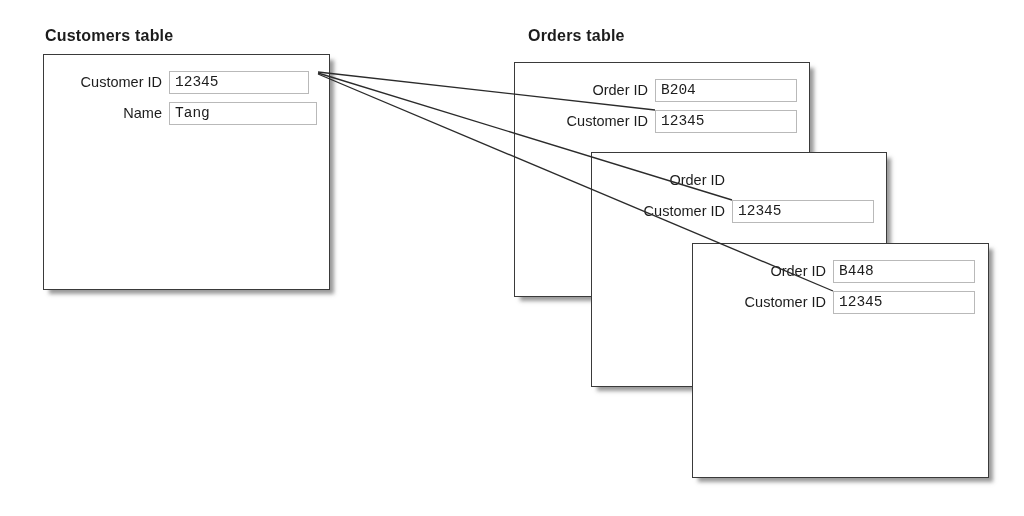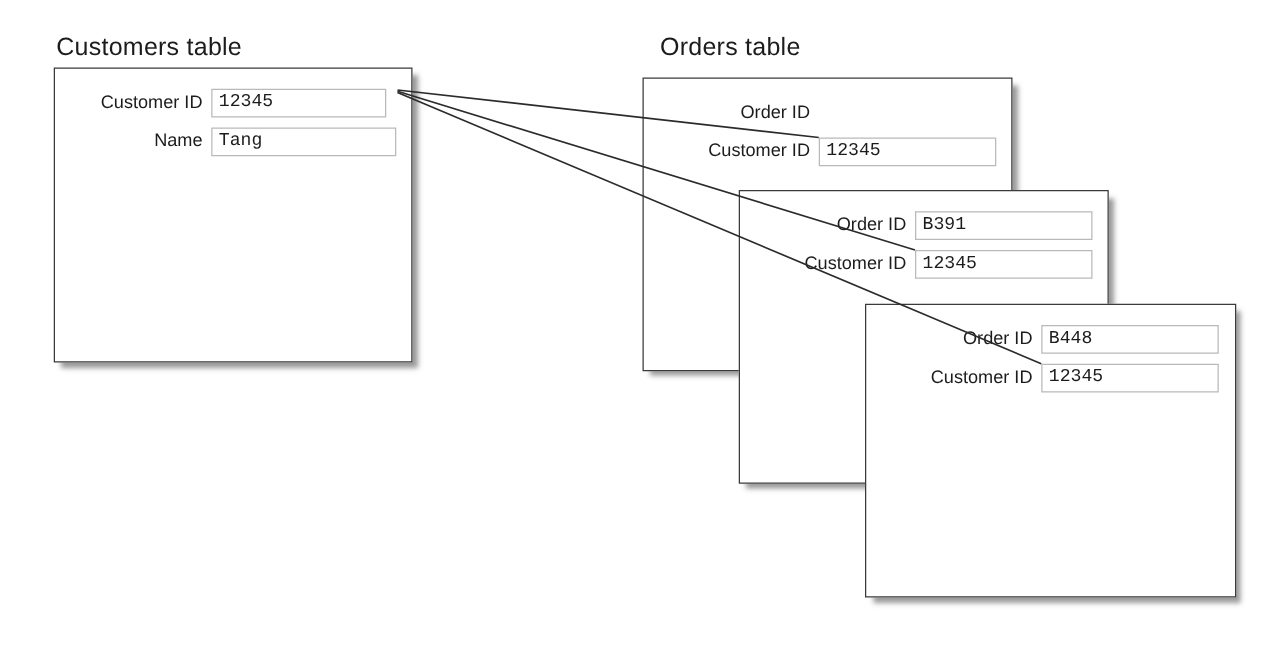--- a/index.html
+++ b/index.html
@@ -18,22 +18,22 @@
     position: relative;
     width: 1024px;
     height: 516px;
     background: #ffffff;
     overflow: hidden;
   }
 
   
   .section-title {
     position: absolute;
-    font-size: 20px;
-    font-weight: 400;
+    font-size: 16px;
+    font-weight: 700;
     letter-spacing: 0.2px;
     color: #1c1c1c;
     white-space: nowrap;
     line-height: 1;
   }
 
   
   .record-card {
     position: absolute;
     background: #ffffff;
@@ -109,35 +109,35 @@
         <span class="field-value">Tang</span>
       </span>
     </div>
   </div>
 
   <div class="section-title" style="left:528px; top:28px;">Orders table</div>
 
   <div class="record-card" style="left:514px; top:62px; width:296px; height:235px;">
     <div class="field-row" style="left:24px; top:16px;">
       <span class="field-label" style="width:109px;">Order ID</span>
+      <span class="field-box" style="width:142px;">
+        <span class="field-value">B204</span>
+      </span>
     </div>
     <div class="field-row" style="left:24px; top:47px;">
       <span class="field-label" style="width:109px;">Customer ID</span>
       <span class="field-box" style="width:142px;">
         <span class="field-value">12345</span>
       </span>
     </div>
   </div>
 
   <div class="record-card" style="left:591px; top:152px; width:296px; height:235px;">
     <div class="field-row" style="left:24px; top:16px;">
       <span class="field-label" style="width:109px;">Order ID</span>
-      <span class="field-box" style="width:142px;">
-        <span class="field-value">B391</span>
-      </span>
     </div>
     <div class="field-row" style="left:24px; top:47px;">
       <span class="field-label" style="width:109px;">Customer ID</span>
       <span class="field-box" style="width:142px;">
         <span class="field-value">12345</span>
       </span>
     </div>
   </div>
 
   <div class="record-card" style="left:692px; top:243px; width:297px; height:235px;">

